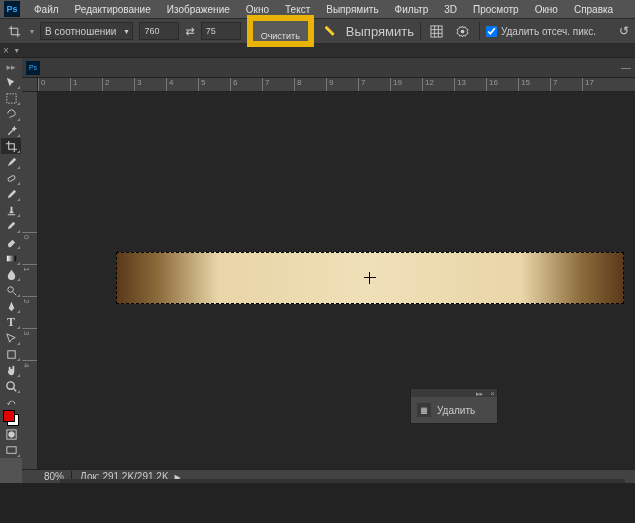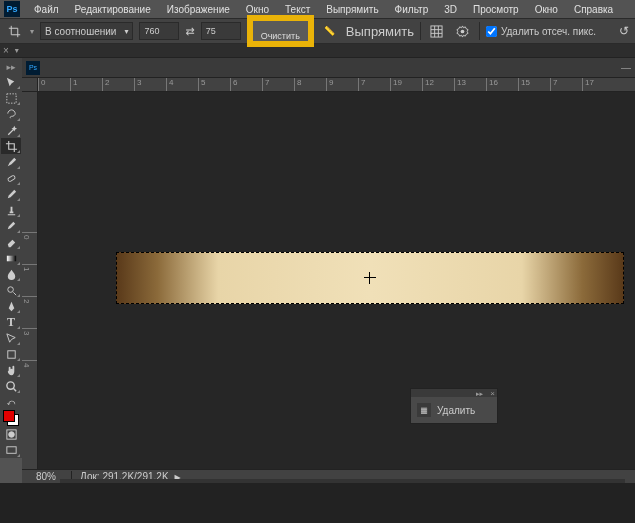--- a/index.html
+++ b/index.html
@@ -44,21 +44,21 @@
 .crop-marker::before, .crop-marker::after { content: ''; position: absolute; background: #000; }
 .crop-marker::before { left: 5px; top: 0; width: 1px; height: 12px; }
 .crop-marker::after { top: 5px; left: 0; height: 1px; width: 12px; }
 .panel { position: absolute; left: 410px; top: 388px; width: 88px; background: #424242; border: 1px solid #222; }
 .panel-head { height: 8px; background: #3a3a3a; position: relative; }
 .panel-head .pin { position: absolute; right: 14px; top: 1px; color: #999; font-size: 7px; }
 .panel-head .close { position: absolute; right: 2px; top: 0; color: #999; font-size: 8px; }
 .panel-body { height: 26px; background: #494949; display: flex; align-items: center; padding-left: 6px; gap: 6px; color: #ccc; }
 .panel-icon { width: 14px; height: 14px; background: #3a3a3a; display: flex; align-items: center; justify-content: center; font-size: 8px; }
 .statusbar { position: absolute; left: 22px; bottom: 40px; right: 0; height: 14px; background: #424242; border-top: 1px solid #222; display: flex; align-items: center; color: #ccc; font-size: 9px; }
-.status-zoom { width: 50px; padding-left: 14px; border-right: 1px solid #222; }
+.status-zoom { width: 50px; padding-left: 22px; border-right: 1px solid #222; }
 .status-doc { padding-left: 8px; }
 .status-arrow { margin-left: 6px; font-size: 8px; }
 .scrollbar-h { position: absolute; left: 60px; bottom: 34px; right: 10px; height: 10px; background: #333; }
 .bottom-dark { position: absolute; left: 0; bottom: 0; right: 0; height: 40px; background: #222; }
 svg { width: 13px; height: 13px; }
 </style>
 </head>
 <body>
 
 <div class="menubar">

